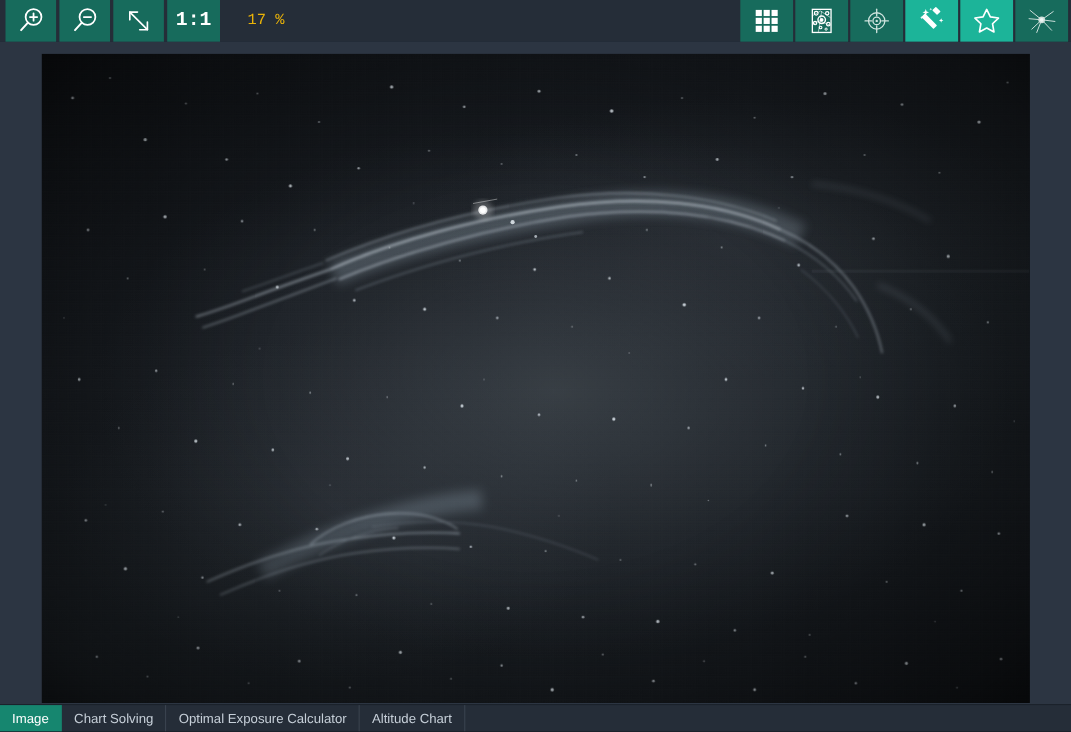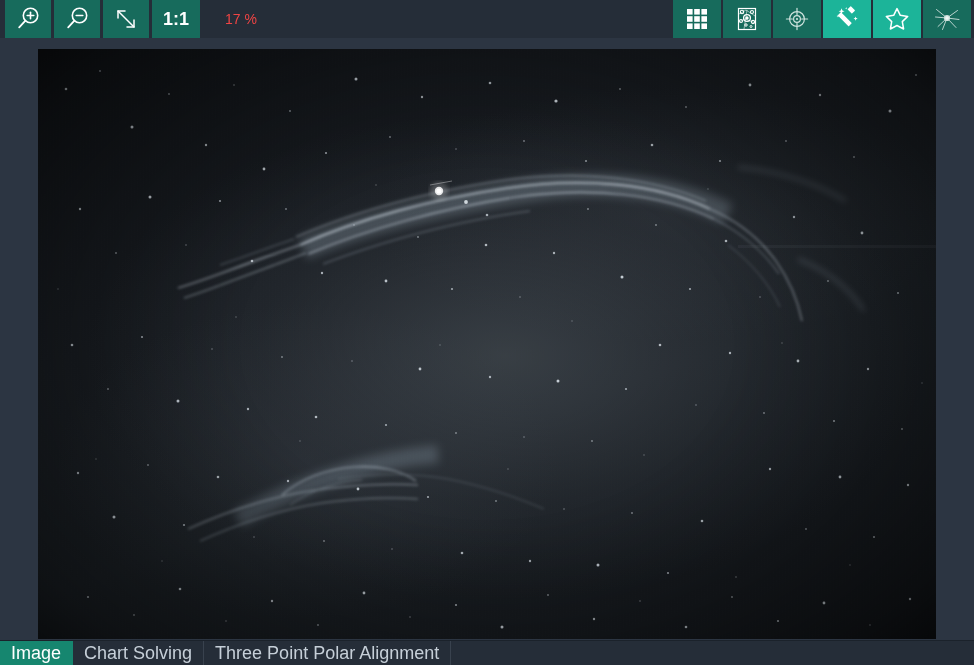--- a/index.html
+++ b/index.html
@@ -26,20 +26,21 @@
 
   
   .toolbar {
     position: relative;
     height: 38px;
     min-height: 38px;
     background: #252d38;
     display: flex;
     align-items: flex-start;
     justify-content: space-between;
+    font-family: Liberation Mono, monospace;
   }
   .toolbar-group {
     display: flex;
     align-items: flex-start;
     height: 38px;
   }
   .toolbar-left { padding-left: 5px; }
   .toolbar-right { padding-right: 1px; }
 
   .tbtn {
@@ -59,21 +60,21 @@
   .tbtn svg { display: block; }
   .tbtn-label {
     color: #ffffff;
     font-size: 18px;
     font-weight: bold;
     letter-spacing: 0px;
     line-height: 1;
   }
 
   .zoom-readout {
-    color: #ef4444;
+    color: #eab308;
     font-size: 14px;
     line-height: 38px;
     padding-left: 22px;
     white-space: nowrap;
     user-select: none;
   }
 
   .toolbar-right .tbtn {
     margin-right: 2px;
     width: 48px;
@@ -133,21 +134,21 @@
     min-height: 24px;
     background: #252d38;
     display: flex;
     align-items: stretch;
     border-top: 1px solid #1b222b;
   }
   .tab {
     display: flex;
     align-items: center;
     padding: 0 11px;
-    font-size: 18px;
+    font-size: 12px;
     color: #c6cfd8;
     white-space: nowrap;
     cursor: pointer;
     border-right: 1px solid #39424e;
     user-select: none;
   }
   .tab.active {
     background: #16866f;
     color: #ffffff;
     border-right: 1px solid #16866f;
@@ -517,17 +518,20 @@
   </div>
 
   <div class="tabbar">
     <div class="tab active">
       <span>Image</span>
     </div>
     <div class="tab">
       <span>Chart Solving</span>
     </div>
     <div class="tab">
-      <span>Three Point Polar Alignment</span>
+      <span>Optimal Exposure Calculator</span>
+    </div>
+    <div class="tab">
+      <span>Altitude Chart</span>
     </div>
   </div>
 
 </div>
 
 </body></html>

